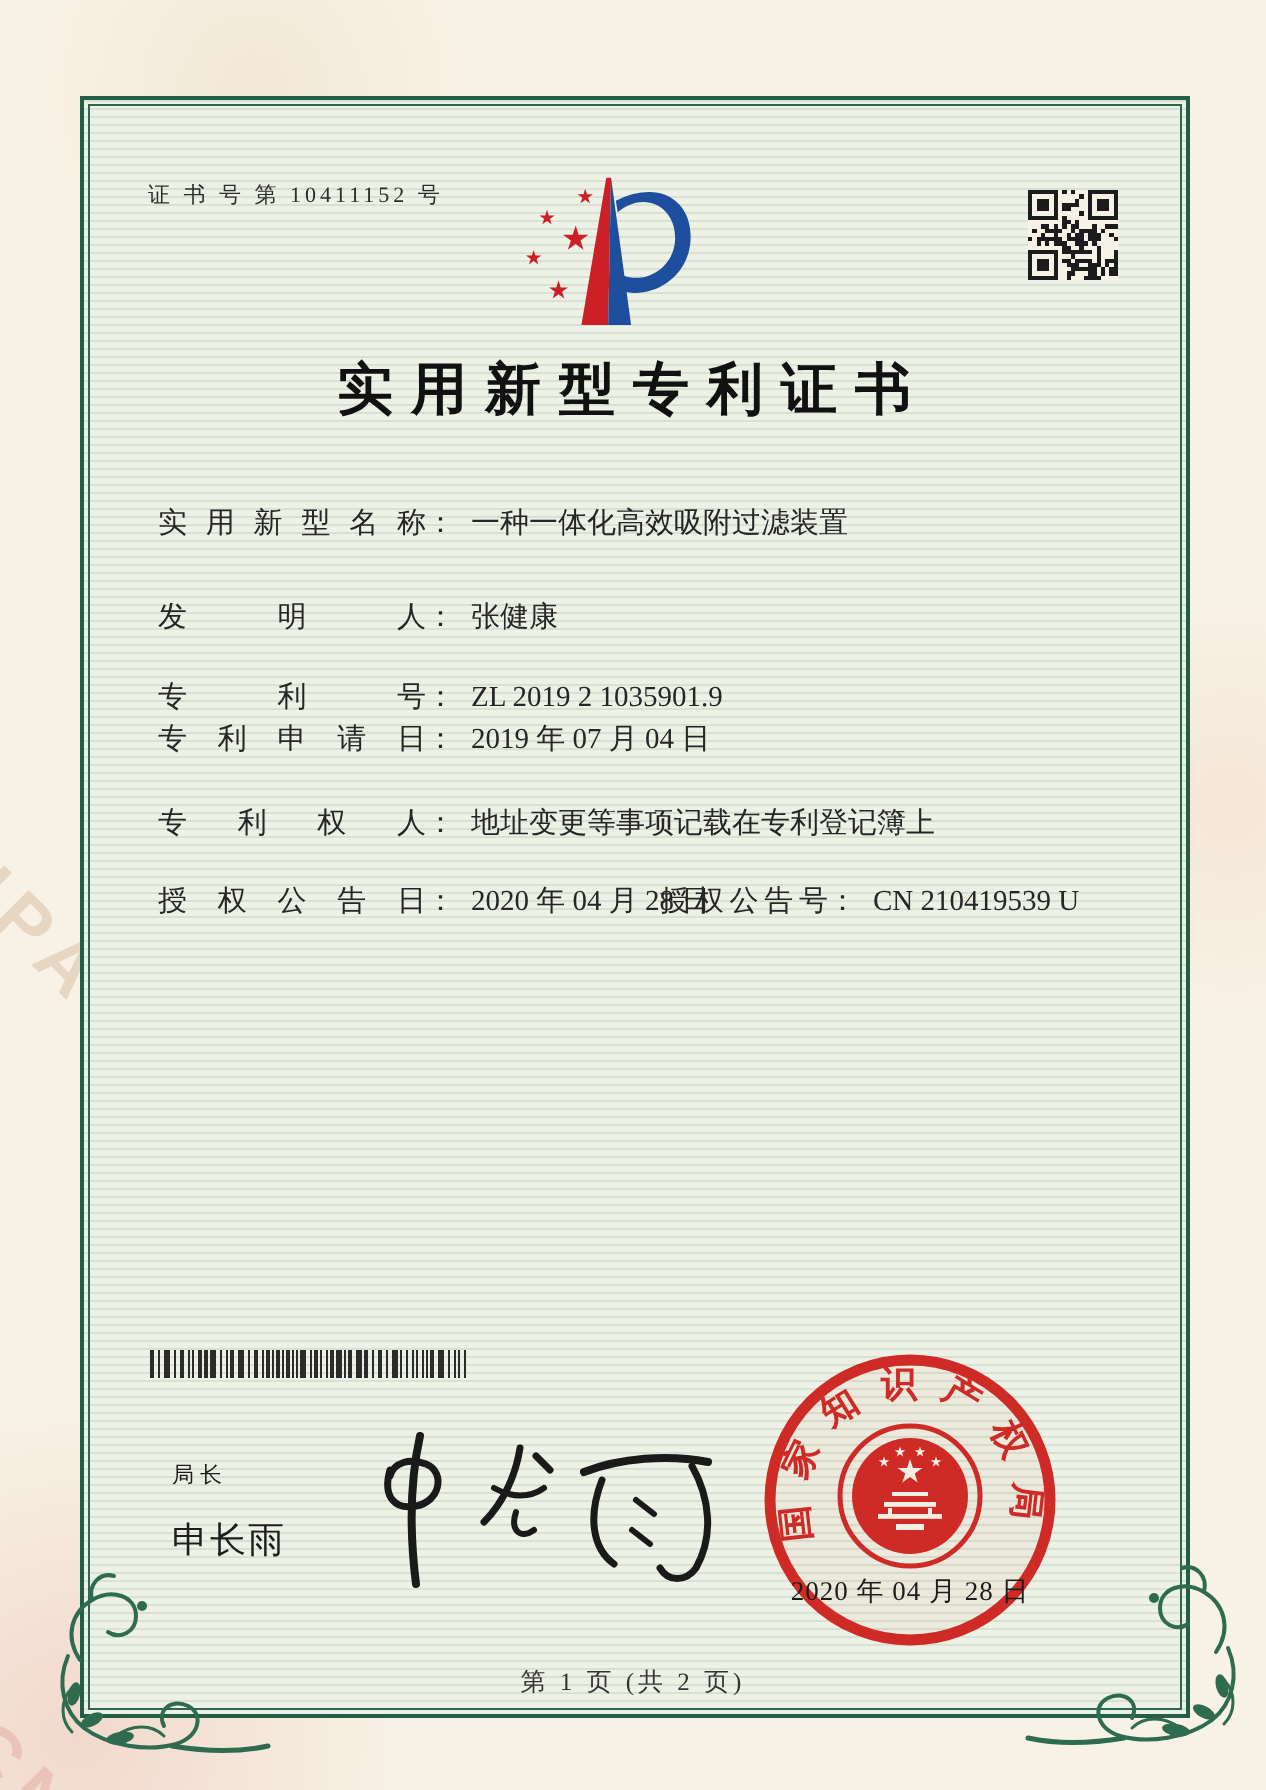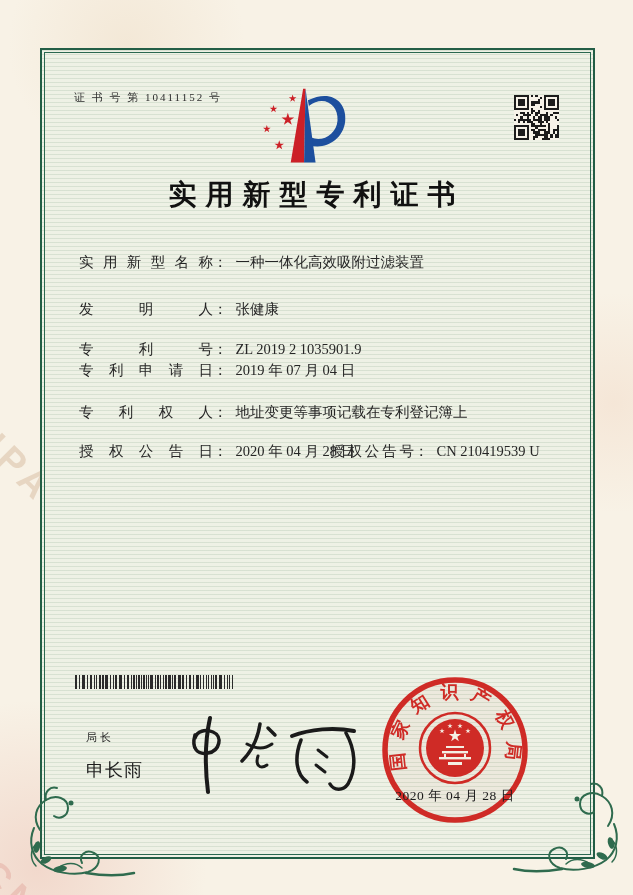--- a/index.html
+++ b/index.html
@@ -392,14 +392,15 @@
     <svg width="112" height="108" viewBox="0 0 112 108">
         <use href="#flourish-art"></use>
       </svg>
   </div>
   <div class="flourish fl-right">
     <svg width="112" height="108" viewBox="0 0 112 108">
         <use href="#flourish-art"></use>
       </svg>
   </div>
 
+  <div class="page-num">第 1 页 (共 2 页)</div>
 
 </div>
 
 </body></html>

